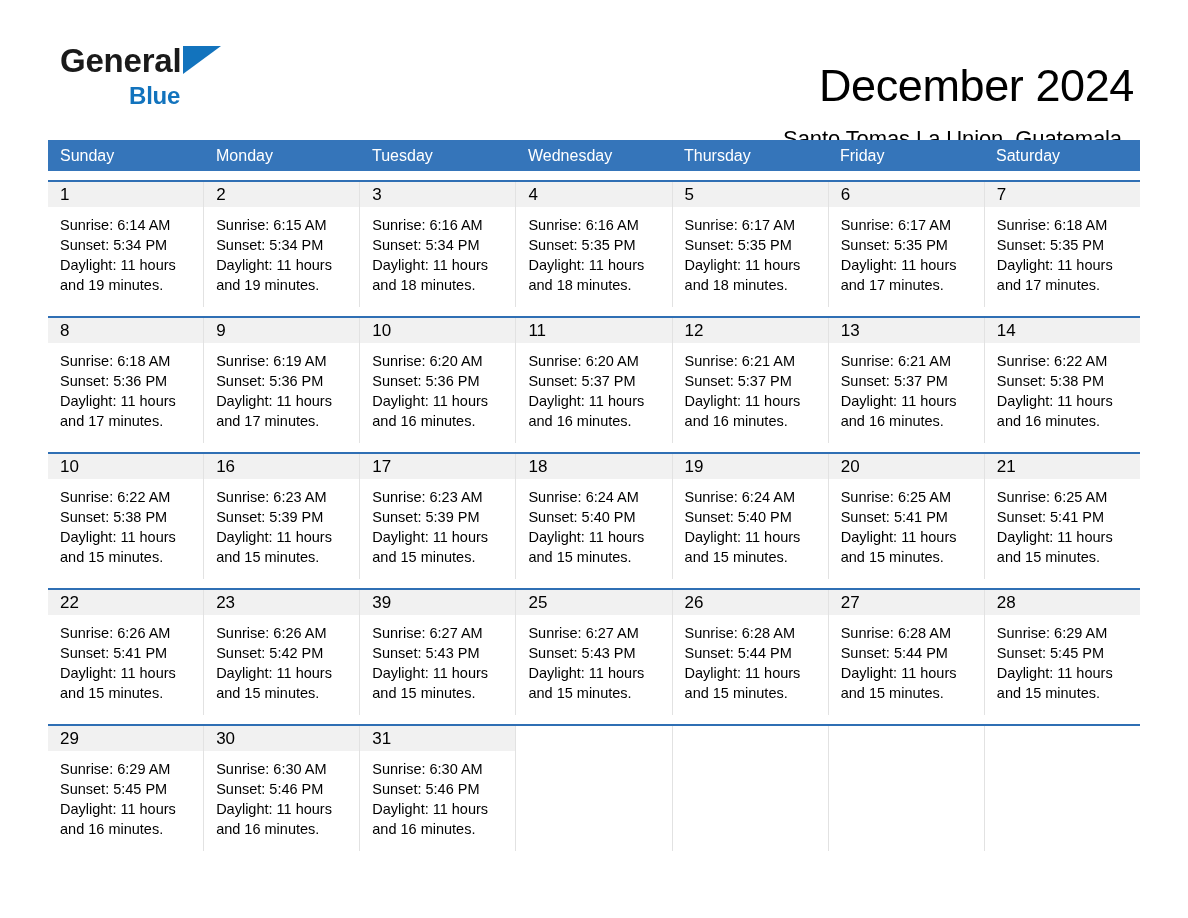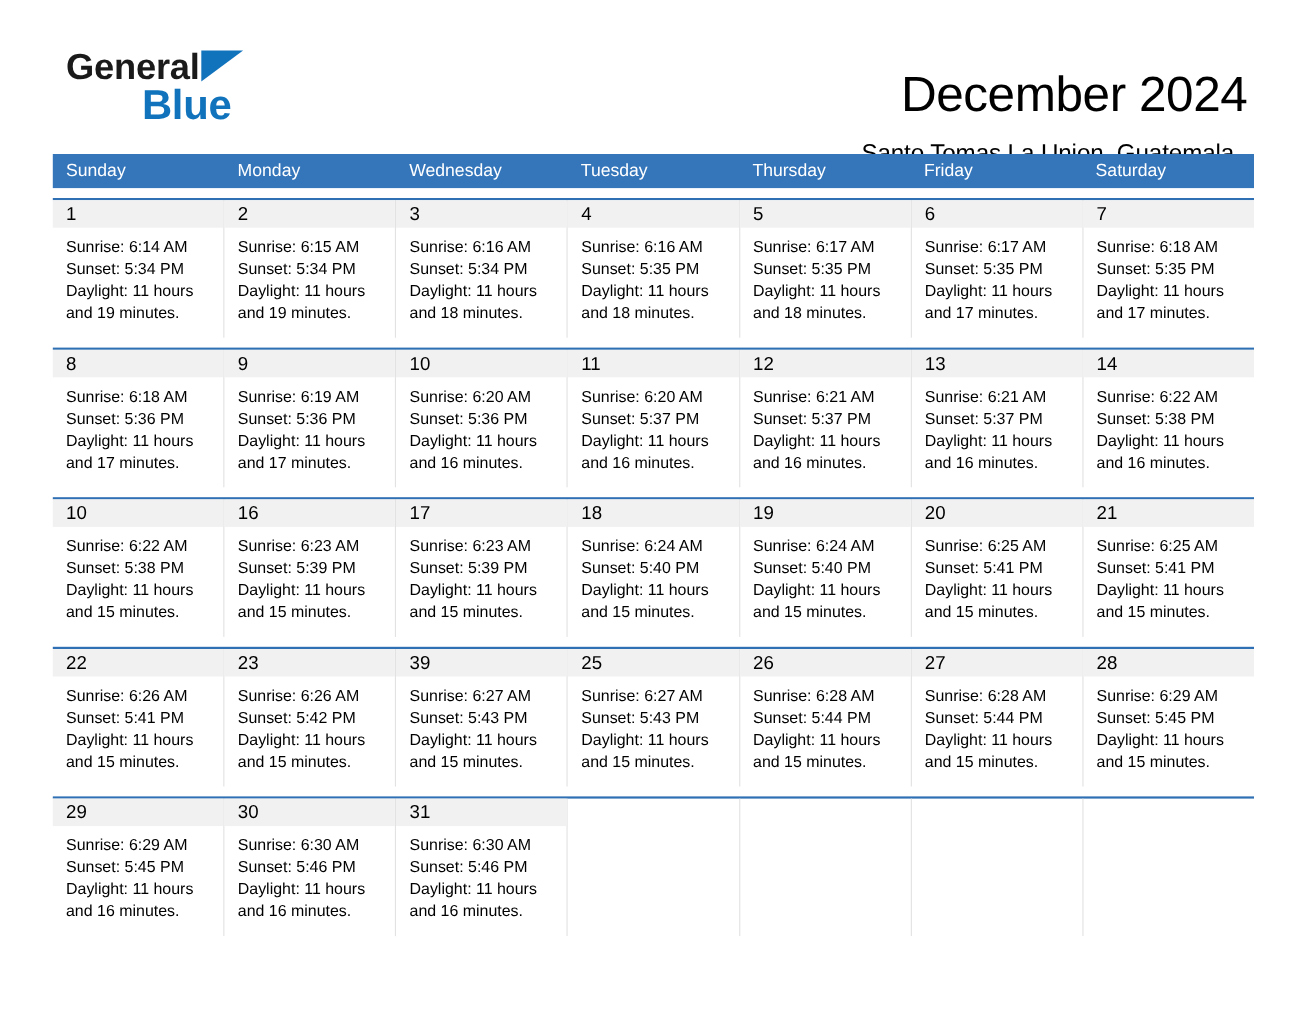--- a/index.html
+++ b/index.html
@@ -50,21 +50,21 @@
     width: 0;
     height: 0;
     margin-left: 1px;
     border-left: 38px solid #1273bd;
     border-bottom: 28px solid transparent;
     border-top: 0 solid transparent;
   }
   .logo-row2 {
     margin-top: 1px;
     margin-left: 69px;
-    font-size: 38px;
+    font-size: 24px;
     line-height: 34px;
     color: #1273bd;
     letter-spacing: -0.2px;
   }
   .title-block {
     position: absolute;
     right: 6px;
     top: 60px;
     text-align: right;
   }
@@ -169,22 +169,22 @@
       <h2 class="cal-subtitle">Santo Tomas La Union, Guatemala</h2>
     </div>
 
   </div>
 
   <div class="calendar">
 
     <div class="dow-row">
       <div class="dow">Sunday</div>
       <div class="dow">Monday</div>
+      <div class="dow">Tuesday</div>
       <div class="dow">Wednesday</div>
-      <div class="dow">Tuesday</div>
       <div class="dow">Thursday</div>
       <div class="dow">Friday</div>
       <div class="dow">Saturday</div>
     </div>
 
     <div class="week">
       <div class="week-cells">
         <div class="cell">
           <div class="daynum-band">
               <span class="daynum">1</span>

